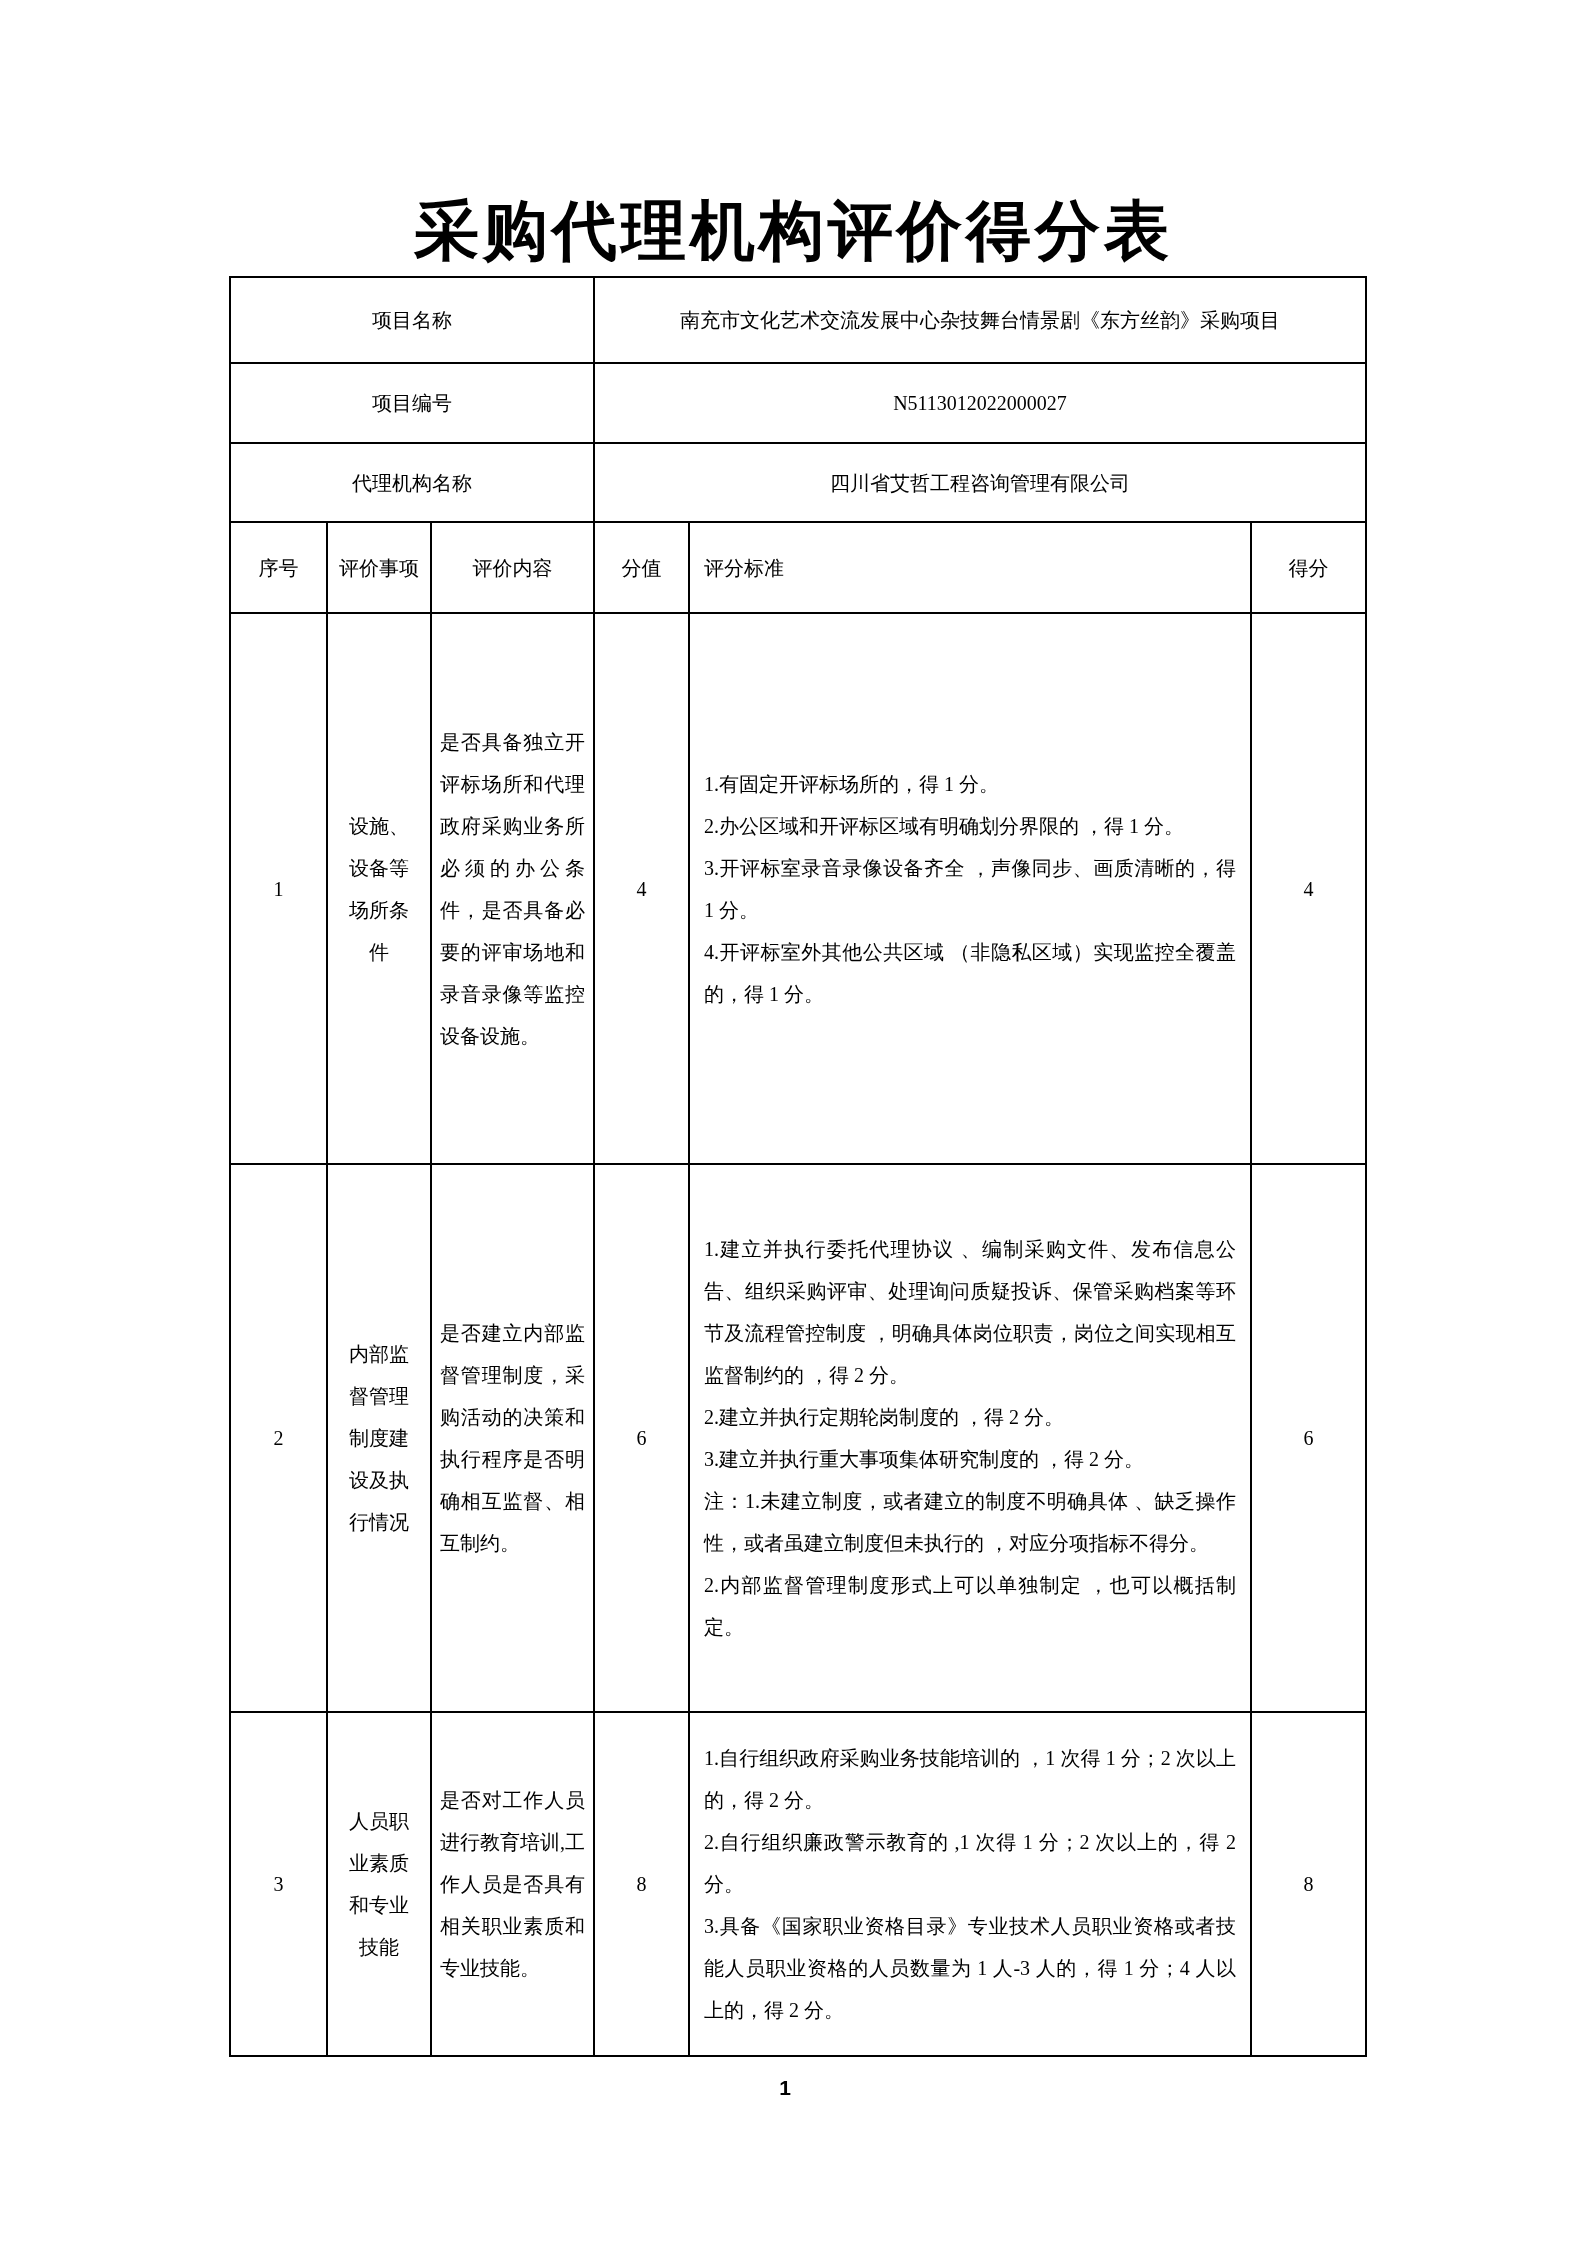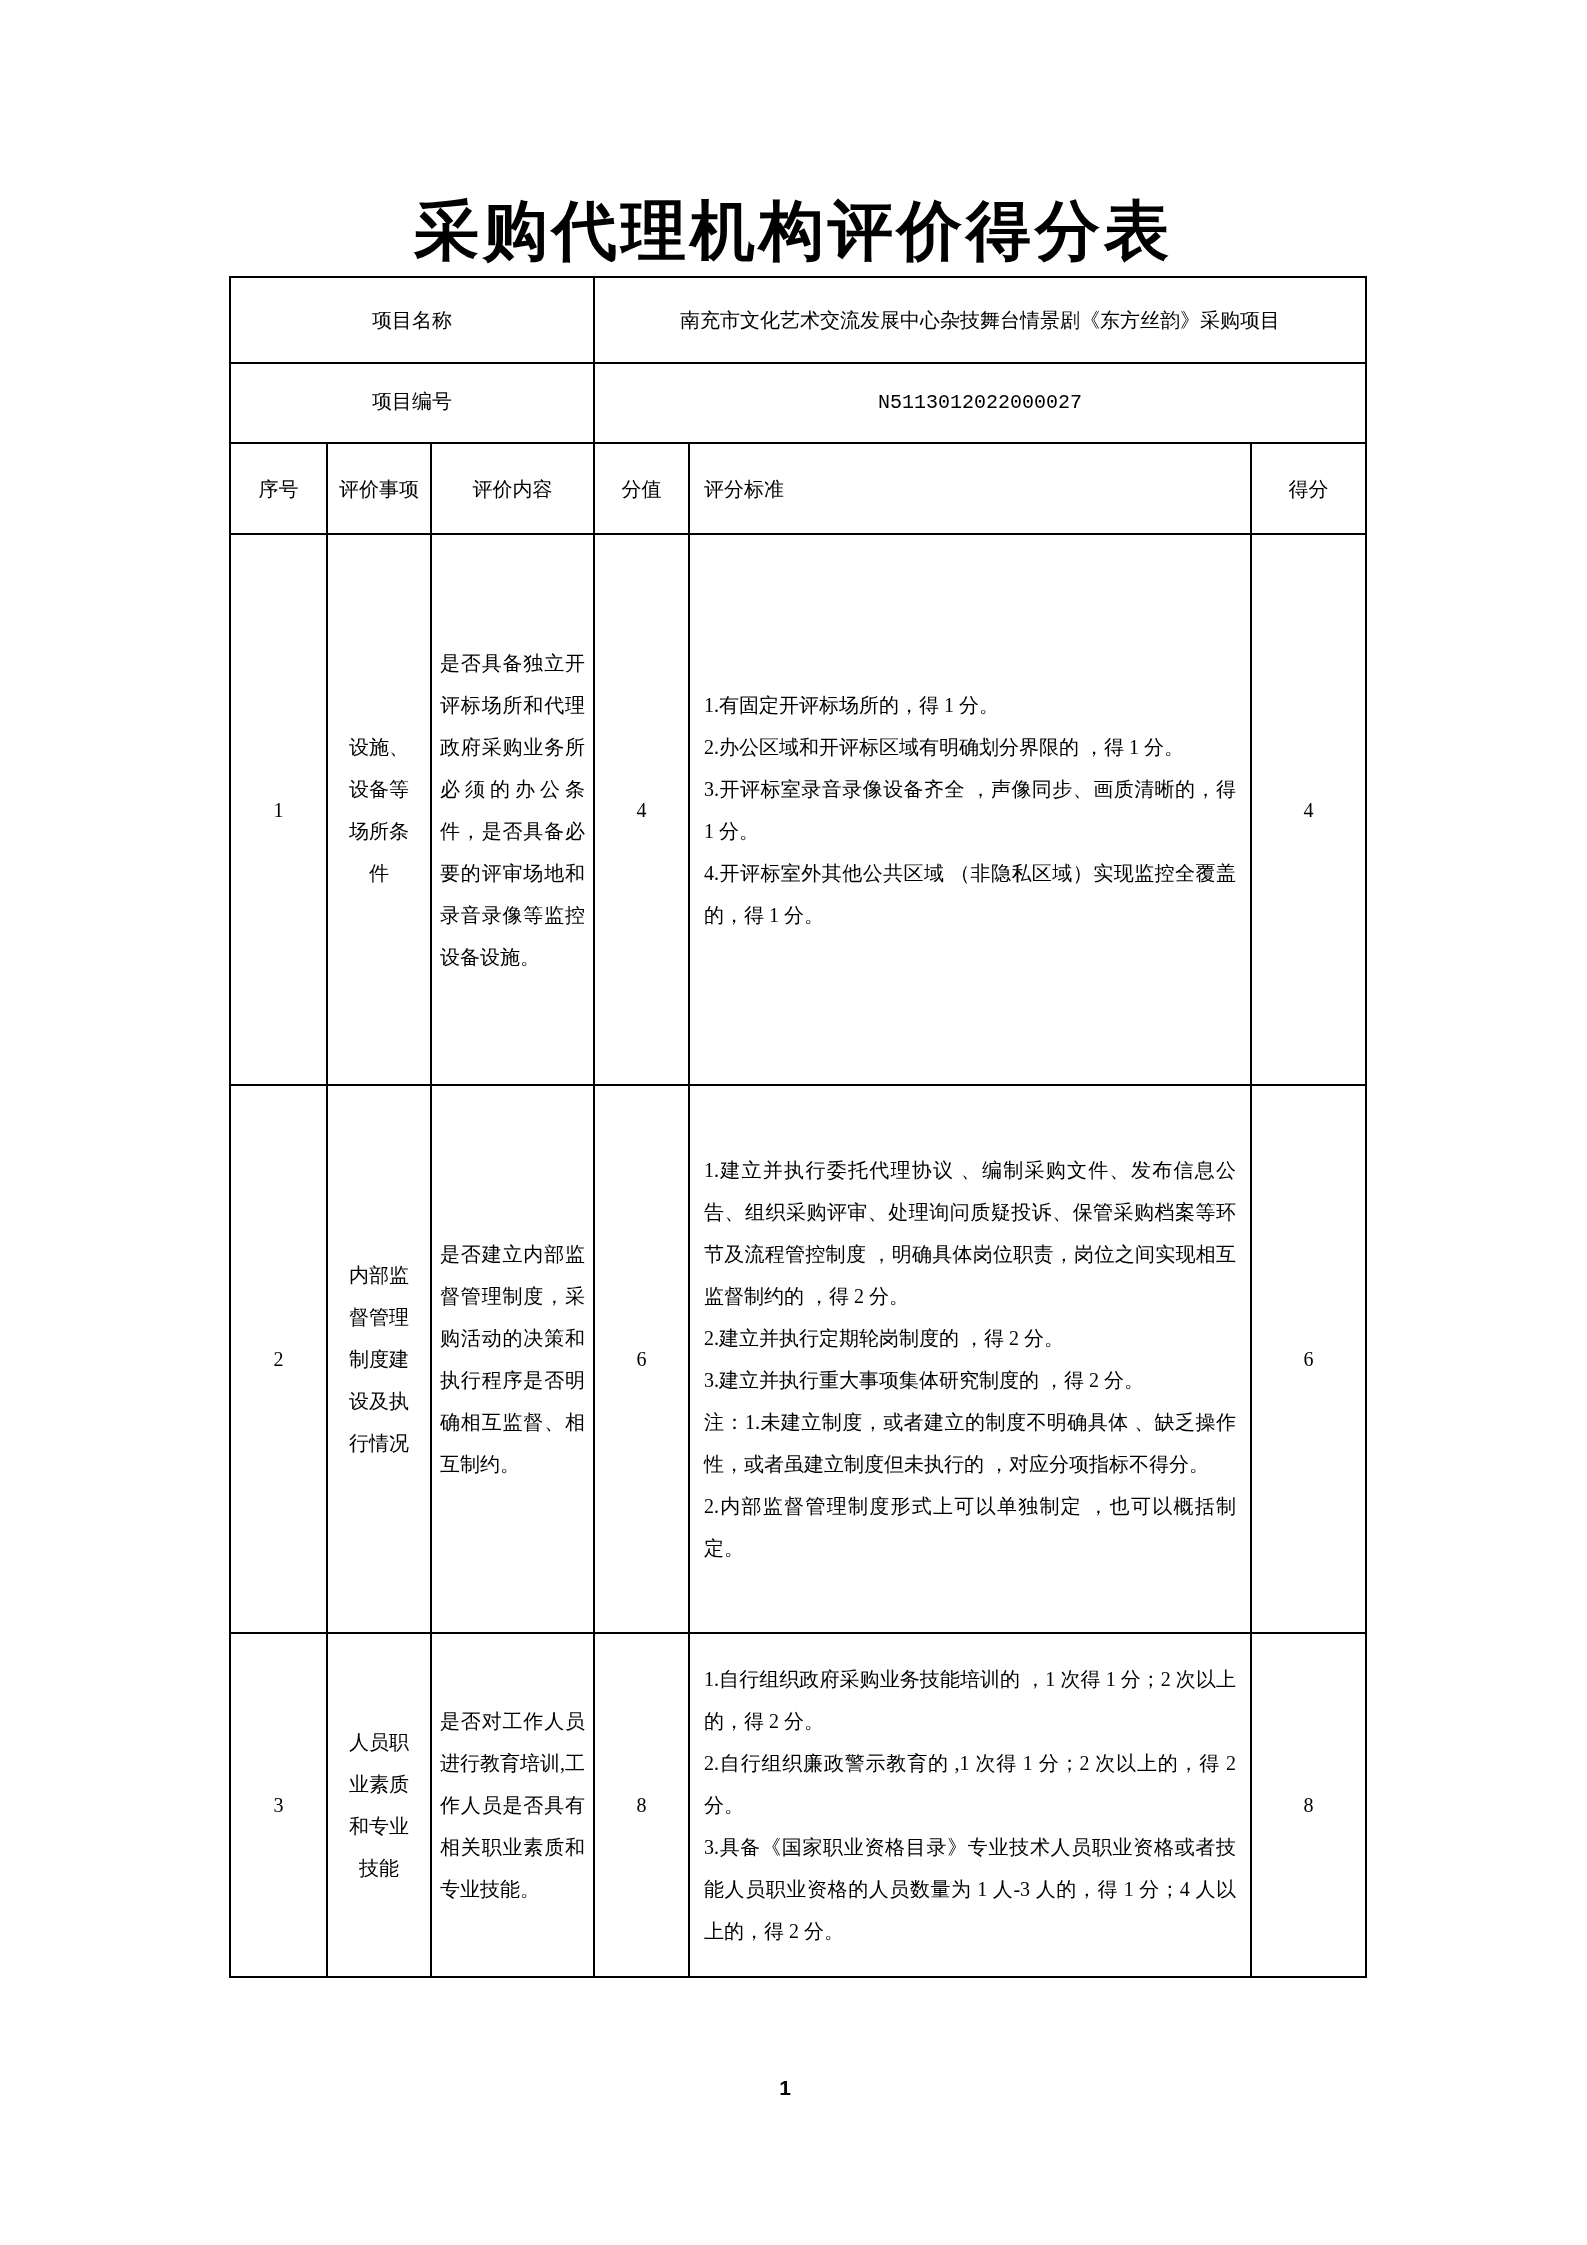--- a/index.html
+++ b/index.html
@@ -31,21 +31,21 @@
     line-height:42px;
   }
   table.score-table td{
     border:2px solid #000;
     vertical-align:middle;
     overflow:hidden;
     word-break:break-all;
   }
   
   tr.r-info1 td{height:82px;}
-  tr.r-info2 td{height:76px;font-family:Liberation Mono, monospace;}
+  tr.r-info2 td{height:76px;}
   tr.r-info3 td{height:75px;}
   tr.r-head  td{height:87px;}
   tr.r-item1 td{height:537px;font-family:Liberation Serif, serif;}
   tr.r-item2 td{height:534px;}
   tr.r-item3 td{height:330px;}
   
   td.lab{text-align:center;}
   td.val{text-align:center;padding:0 14px;}
   td.hd{text-align:center;}
   td.hd-left{text-align:left;padding:0 14px;}
@@ -87,20 +87,24 @@
 
     <tbody>
         <tr class="r-info1">
       <td class="lab" colspan="3">项目名称</td>
       <td class="val" colspan="3">南充市文化艺术交流发展中心杂技舞台情景剧《东方丝韵》采购项目</td>
     </tr>
     <tr class="r-info2">
       <td class="lab" colspan="3">项目编号</td>
       <td class="val" colspan="3">N5113012022000027</td>
     </tr>
+    <tr class="r-info3">
+      <td class="lab" colspan="3">代理机构名称</td>
+      <td class="val" colspan="3">四川省艾哲工程咨询管理有限公司</td>
+    </tr>
 
     <tr class="r-head">
       <td class="hd">序号</td>
       <td class="hd">评价事项</td>
       <td class="hd">评价内容</td>
       <td class="hd">分值</td>
       <td class="hd-left">评分标准</td>
       <td class="hd">得分</td>
     </tr>
 

